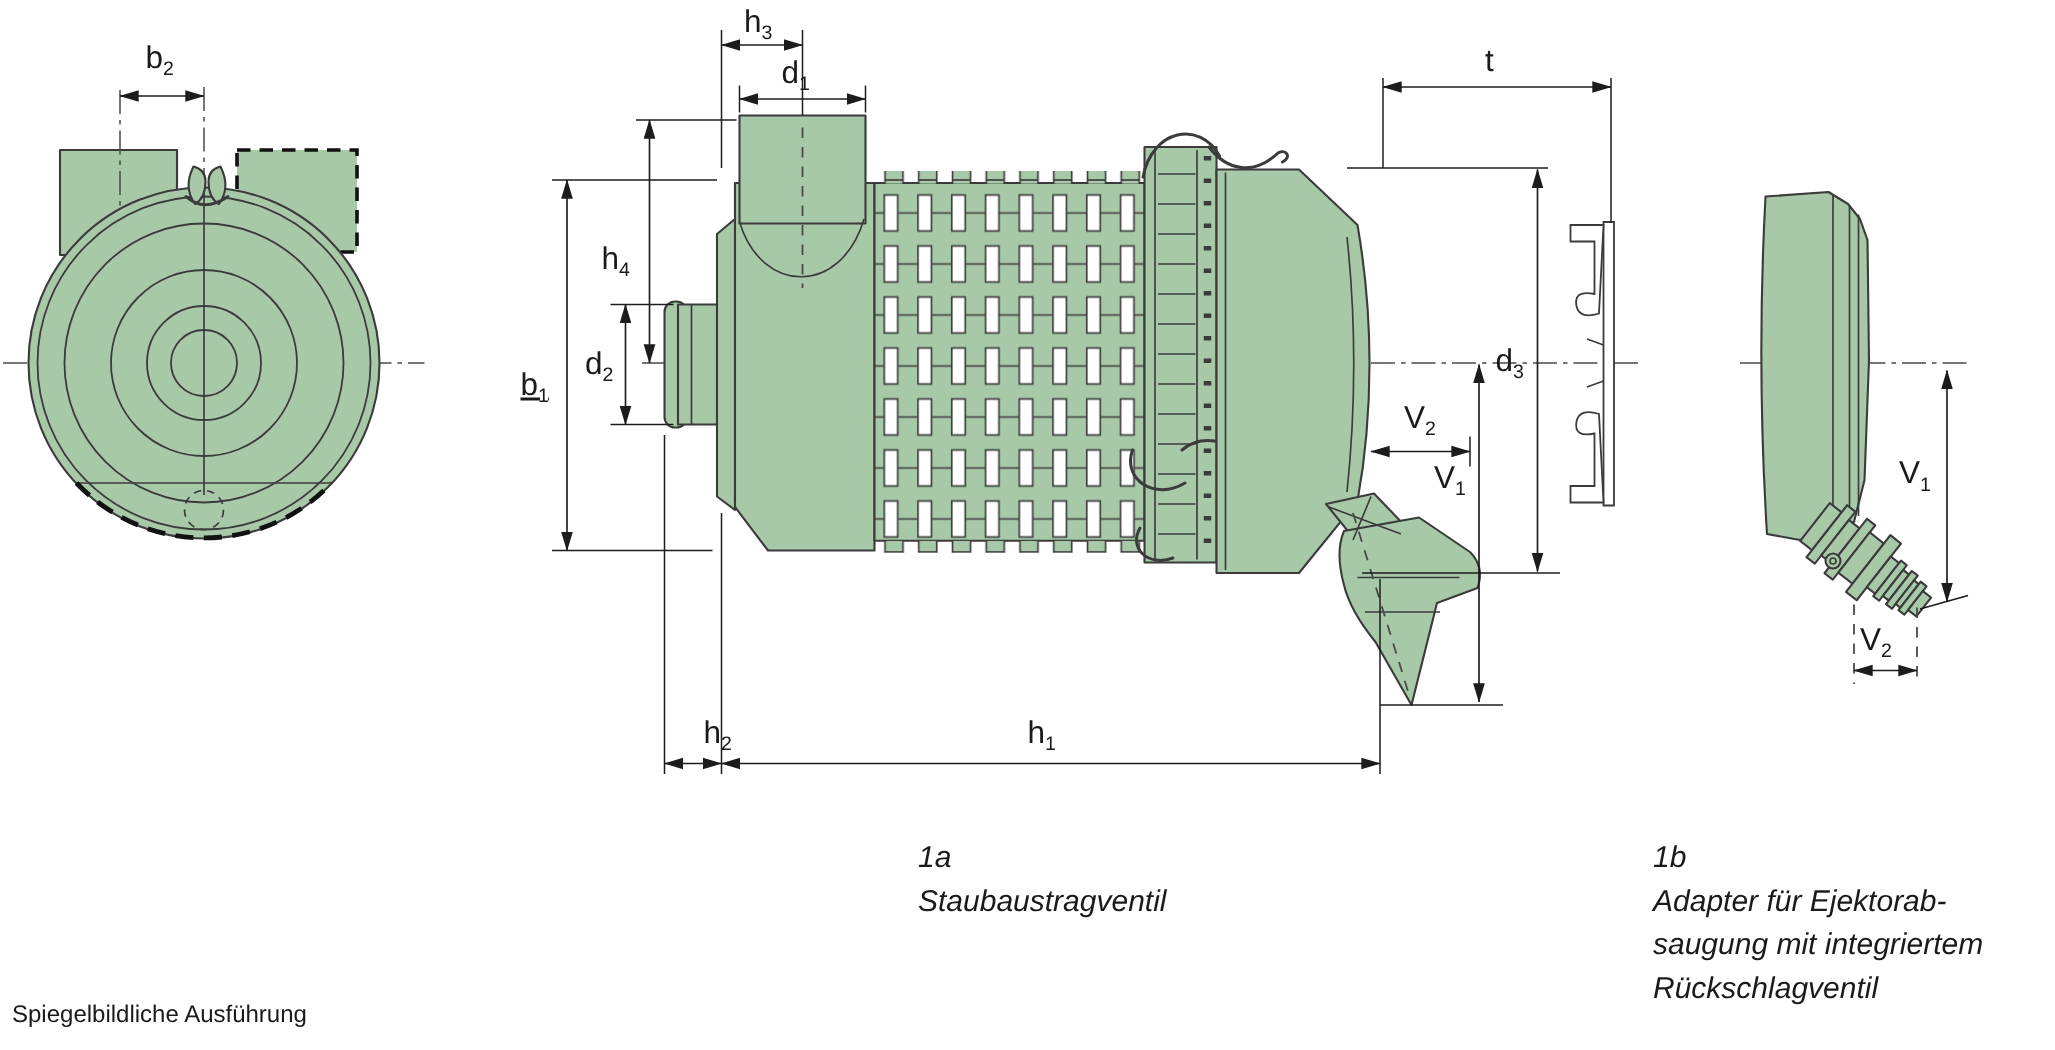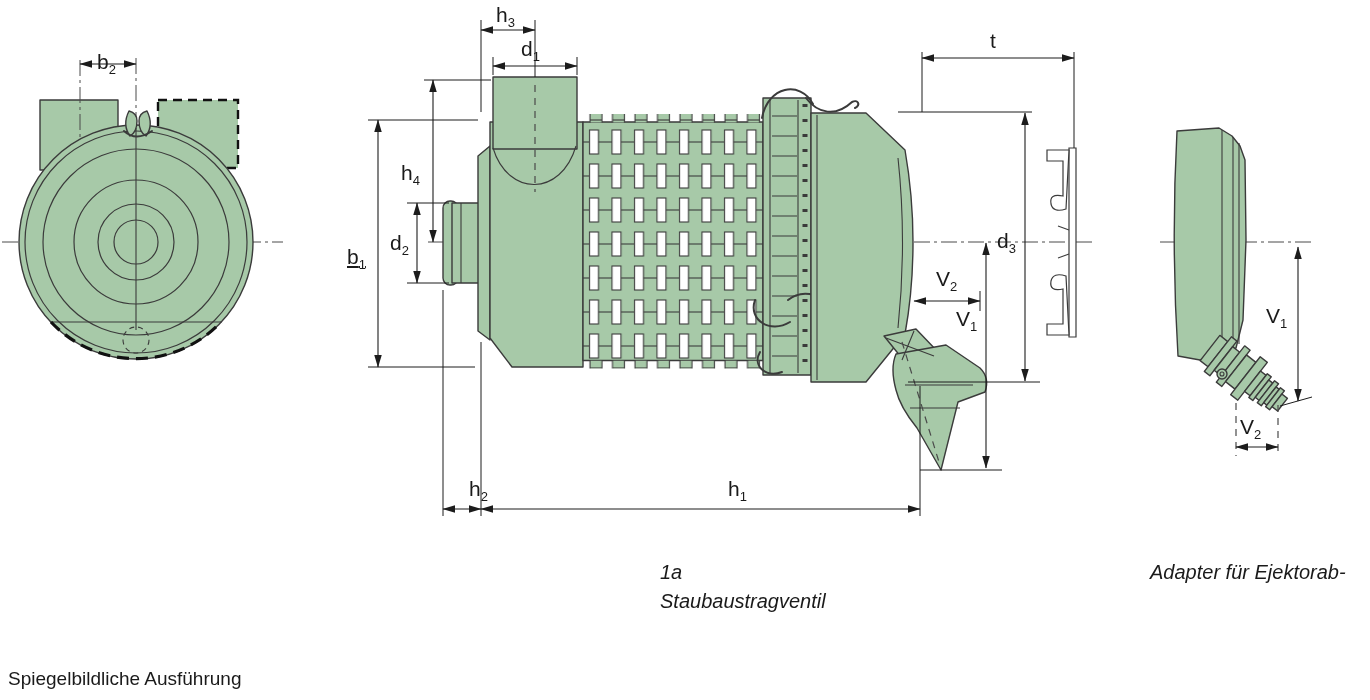--- a/index.html
+++ b/index.html
@@ -11,22 +11,22 @@
   .thin{fill:none;stroke:var(--line);stroke-width:1.1;}
   .wire{fill:none;stroke:var(--line);stroke-width:2;stroke-linecap:round;}
   .cl{stroke:#4a4a4a;stroke-width:1;fill:none;stroke-dasharray:16 4 3 4;}
   .dash{stroke:#4a4a4a;stroke-width:1.2;fill:none;stroke-dasharray:7 6;}
   .dim{stroke:var(--dim);stroke-width:1.1;fill:none;}
   .ext{stroke:var(--dim);stroke-width:1;fill:none;}
   .bold-dash{stroke:#111;stroke-width:3.2;fill:none;stroke-dasharray:12 7;}
   .white{fill:#fff;stroke:var(--line);stroke-width:1.2;}
   .dim-label{position:absolute;font-size:21px;line-height:1;white-space:nowrap;}
   .dim-label sub{font-size:13px;}
-  .caption{position:absolute;font-size:20px;font-style:italic;line-height:29px;white-space:nowrap;margin-left:48px;}
-  .footnote{position:absolute;font-size:19px;white-space:nowrap;}
+  .caption{position:absolute;font-size:20px;font-style:italic;line-height:29px;white-space:nowrap;}
+  .footnote{position:absolute;font-size:16px;white-space:nowrap;}
 </style>
 </head>
 <body>
 
 <div id="stage">
 
 <svg width="1370" height="700" viewBox="0 0 1370 700">
   <defs>
     <marker id="arr" viewBox="0 0 12 8" refX="11.5" refY="4" markerWidth="13" markerHeight="9" markerUnits="userSpaceOnUse" orient="auto-start-reverse">
       <path d="M12,4 L0,0.4 L0,7.6 Z" fill="var(--dim)"></path>
@@ -197,37 +197,40 @@
       <line class="dim" x1="1298" y1="247" x2="1298" y2="401" marker-start="url(#arr)" marker-end="url(#arr)"></line>
     </g>
     <g>
       <line class="dash" x1="1236" y1="403" x2="1236" y2="456"></line>
       <line class="dash" x1="1278" y1="405" x2="1278" y2="456"></line>
       <line class="dim" x1="1236" y1="447" x2="1278" y2="447" marker-start="url(#arr)" marker-end="url(#arr)"></line>
     </g>
   </g>
 </svg>
 
-<div class="dim-label" style="left:97px;top:51px;"><span>b</span><sub>2</sub></div>
+<div class="dim-label" style="left:97px;top:28px;"><span>b</span><sub>2</sub></div>
 <div class="dim-label" style="left:496px;top:4px;text-align:center;"><span>h</span><sub>3</sub></div>
 <div class="dim-label" style="left:521px;top:38px;"><span>d</span><sub>1</sub></div>
 <div class="dim-label" style="left:990px;top:30px;"><span>t</span><sub></sub></div>
 <div class="dim-label" style="left:401px;top:162px;"><span>h</span><sub>4</sub></div>
 <div class="dim-label" style="left:347px;top:246px;text-decoration:underline;"><span>b</span><sub>1</sub></div>
 <div class="dim-label" style="left:390px;top:232px;text-align:center;"><span>d</span><sub>2</sub></div>
 <div class="dim-label" style="left:997px;top:230px;"><span>d</span><sub>3</sub></div>
 <div class="dim-label" style="left:936px;top:268px;"><span>V</span><sub>2</sub></div>
 <div class="dim-label" style="left:956px;top:308px;"><span>V</span><sub>1</sub></div>
 <div class="dim-label" style="left:445px;top:478px;padding-left:24px;"><span>h</span><sub>2</sub></div>
-<div class="dim-label" style="left:685px;top:478px;margin-left:43px;"><span>h</span><sub>1</sub></div>
+<div class="dim-label" style="left:685px;top:478px;"><span>h</span><sub>1</sub></div>
 <div class="dim-label" style="left:1266px;top:305px;"><span>V</span><sub>1</sub></div>
 <div class="dim-label" style="left:1240px;top:416px;"><span>V</span><sub>2</sub></div>
 
 <div class="caption" style="left:612px;top:558px;">
   <div>1a</div>
   <div>Staubaustragventil</div>
 </div>
 <div class="caption" style="left:1102px;top:558px;">
+  <div>1b</div>
   <div>Adapter für Ejektorab-</div>
+  <div>saugung mit integriertem</div>
+  <div>Rückschlagventil</div>
 </div>
 <div class="footnote" style="left:8px;top:668px;">Spiegelbildliche Ausführung</div>
 
 </div>
 
 </body></html>

